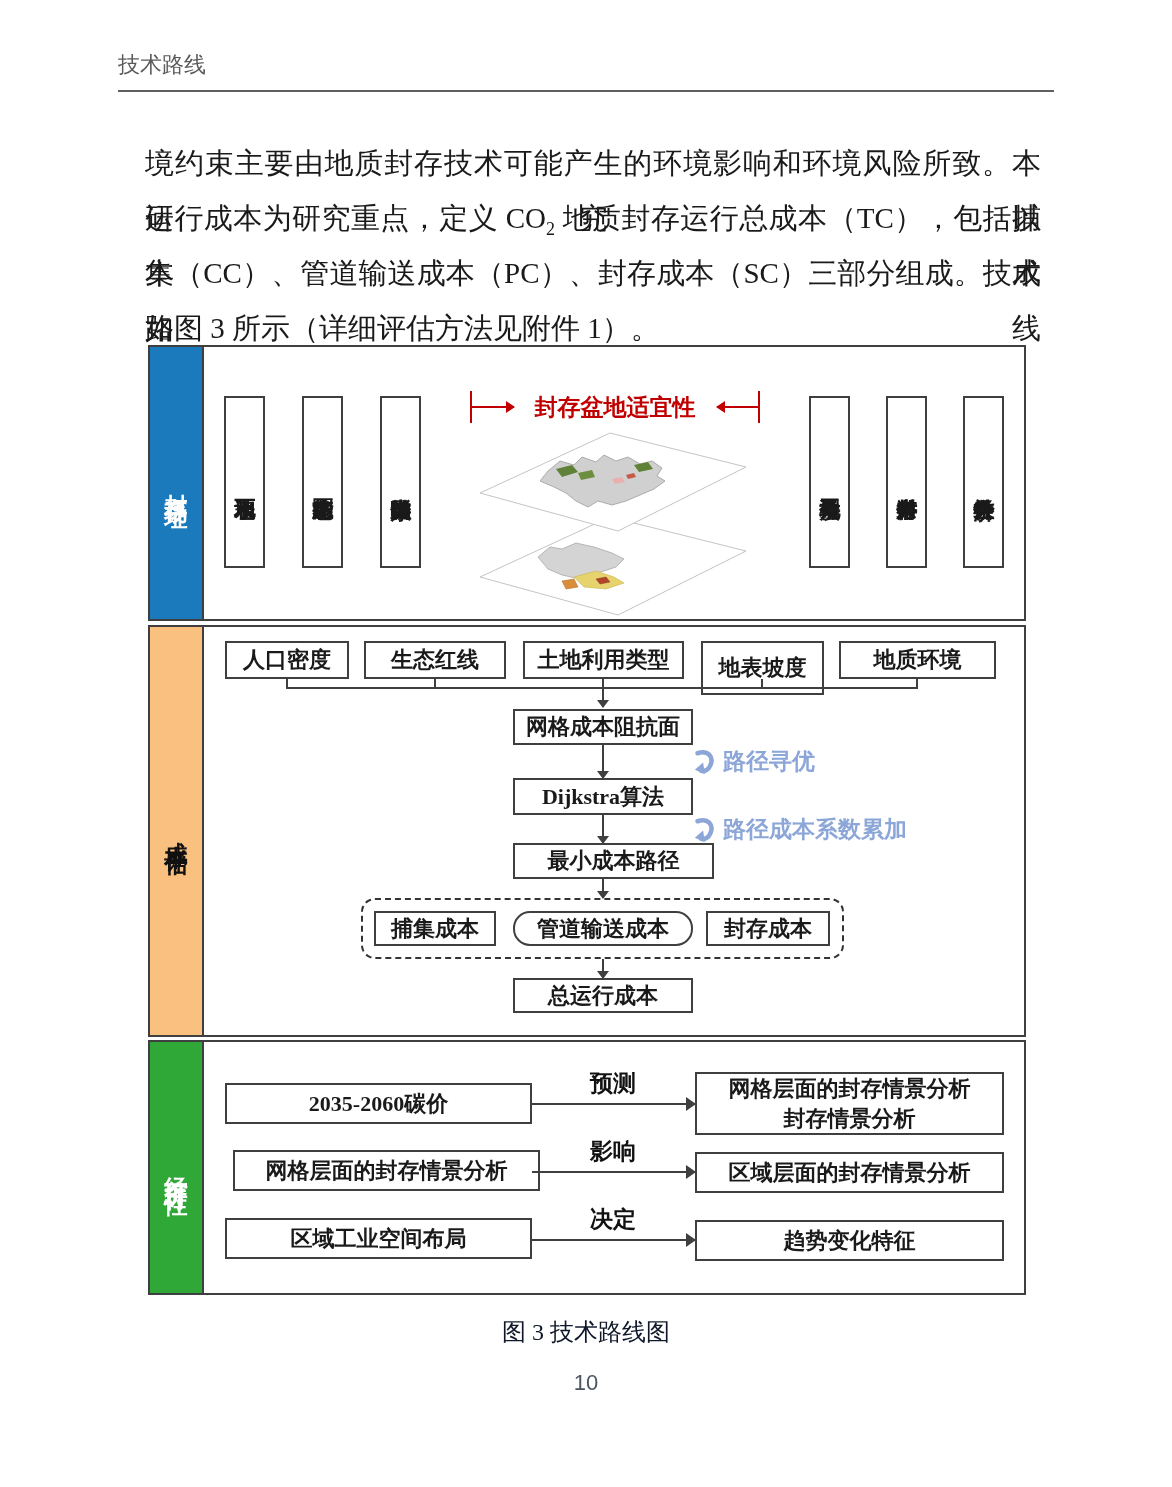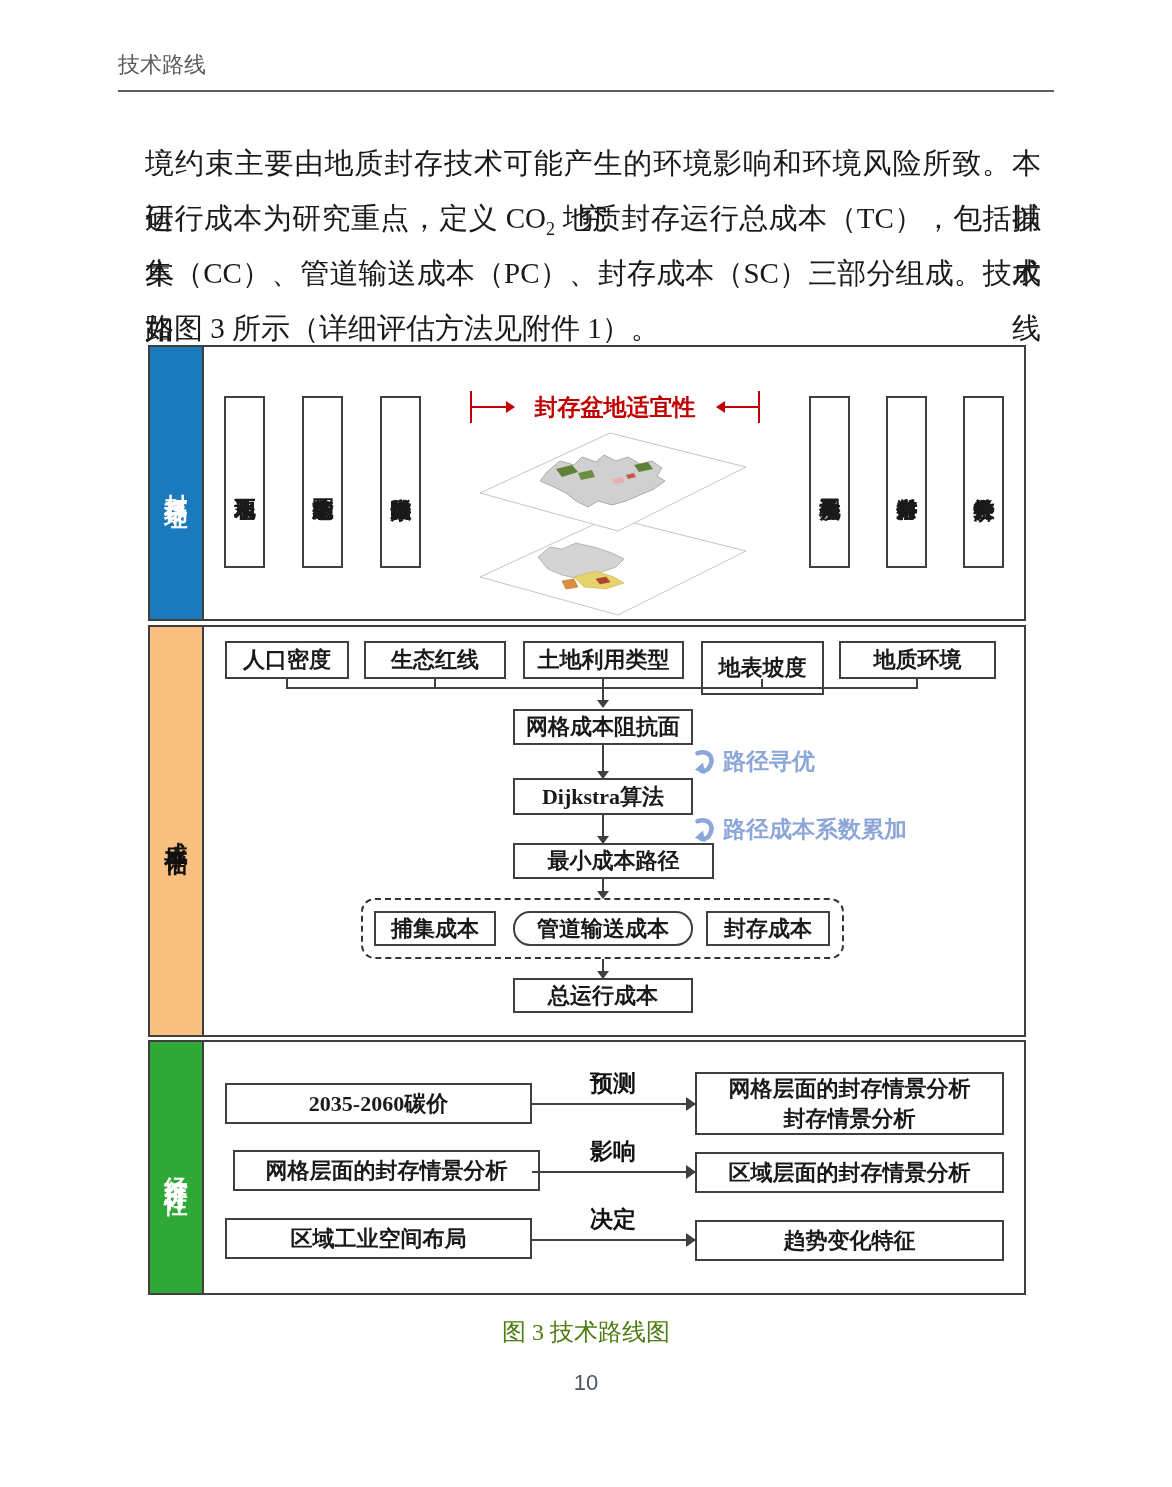--- a/index.html
+++ b/index.html
@@ -72,21 +72,21 @@
   .harrow::after{content:'';position:absolute;right:-1px;top:-6px;
      border-left:10px solid #3f3f3f;border-top:7px solid transparent;border-bottom:7px solid transparent;}
   .dashed-group{position:absolute;left:211px;top:271px;width:483px;height:61px;
      border:2px dashed #333;border-radius:14px;box-sizing:border-box;}
   .annot{position:absolute;display:flex;align-items:center;gap:8px;
      color:#8ca6d8;font-size:23px;font-weight:bold;white-space:nowrap;}
   .arrow-label{position:absolute;width:90px;text-align:center;font-size:23px;font-weight:bold;color:#111;}
   .econ-right-multi{flex-direction:column;line-height:30px;}
   
   .caption{position:absolute;left:0;top:1316px;width:1172px;text-align:center;
-     font-size:24px;color:#4d7c0f;}
+     font-size:24px;color:#0f172a;}
   .pageno{position:absolute;left:0;top:1370px;width:1172px;text-align:center;
      font-size:22px;color:#4b5563;font-family:"Liberation Sans","DejaVu Sans",sans-serif;}
 </style>
 </head>
 <body>
 
 <div class="page">
 
   <div class="doc-header">技术路线</div>
 

